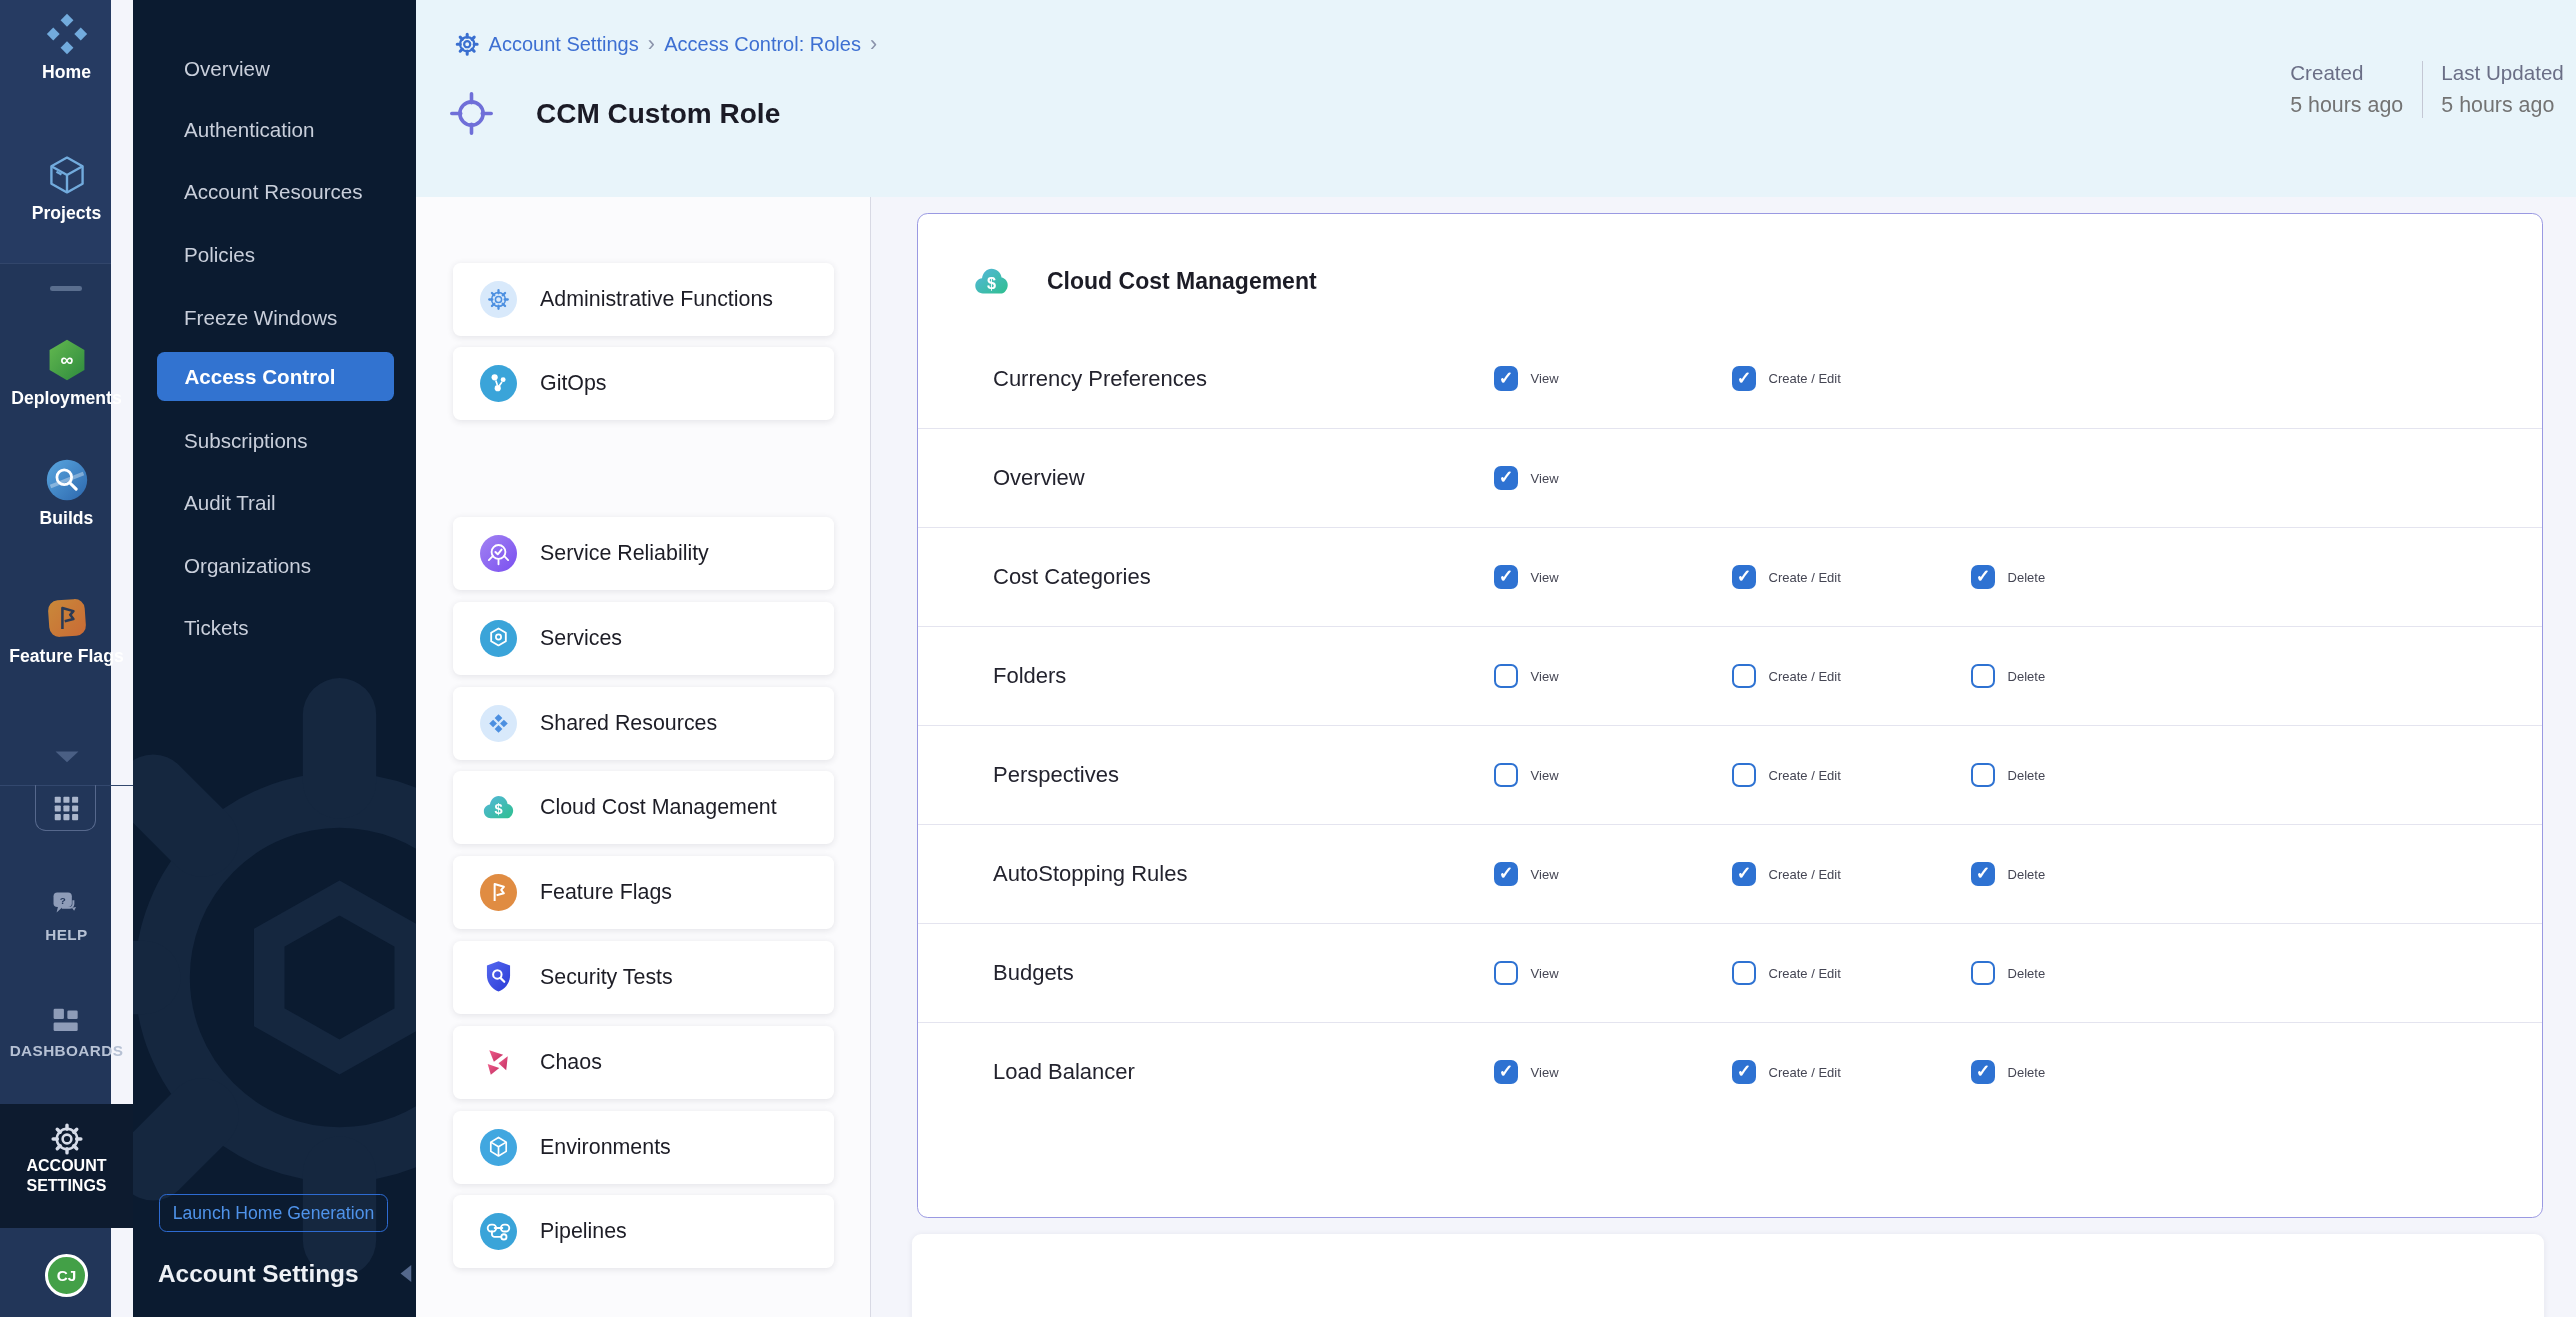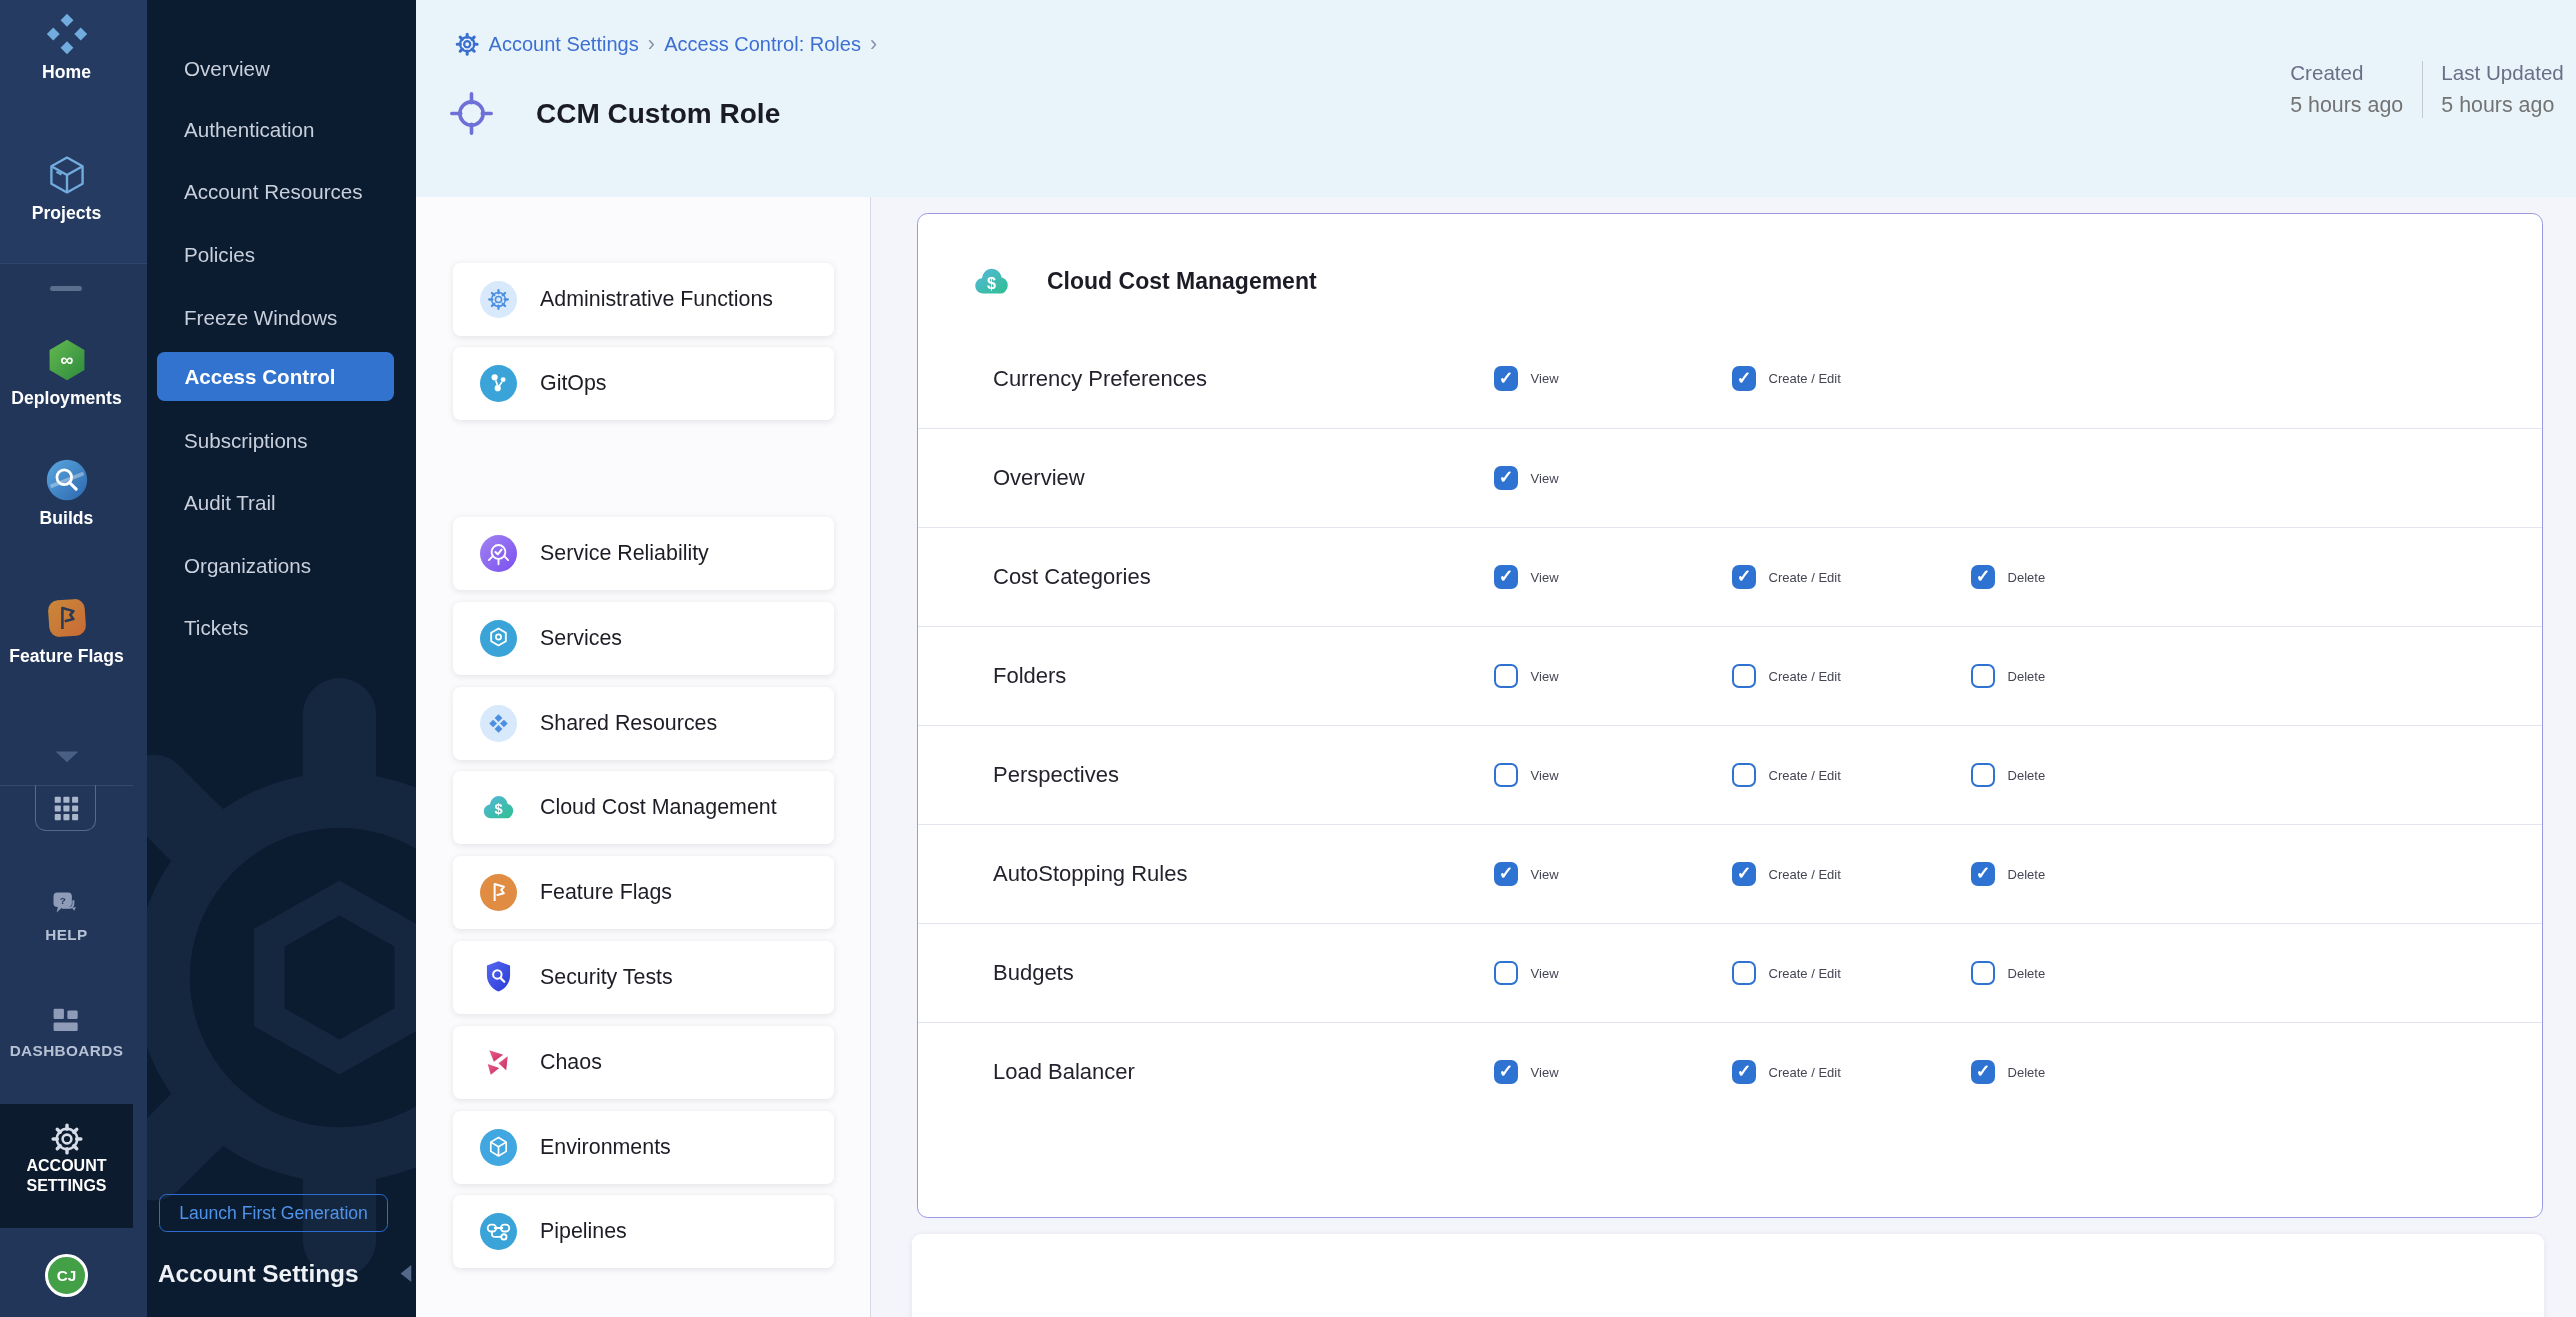--- a/index.html
+++ b/index.html
@@ -1,21 +1,21 @@
 <!DOCTYPE html>
 <html style="font-size:12.2px"><head>
 <meta charset="utf-8">
 <style>
   * { margin:0; padding:0; box-sizing:border-box; }
   html,body { width:2576px; height:1318px; overflow:hidden; background:#f4f5fb;
               font-family:"Liberation Sans", sans-serif; }
   #app { position:relative; width:2576px; height:1318px; }
 
   
-  #rail { position:absolute; left:0; top:0; width:147px; height:100%;
+  #rail { position:absolute; left:0; top:0; width:111px; height:100%;
           background:#223659; z-index:30; }
   #rail .rail-top-bg { position:absolute; left:0; top:0; width:100%; height:264px;
           background:#263b62; border-bottom:0.8px solid #32466b; }
   .rail-item { position:absolute; left:0; width:133px; text-align:center; }
   .rail-item .ricon { width:44px; height:44px; margin:0 auto; display:block; }
   .rail-item .ricon.small { width:31px; height:27.5px; }
   .rail-item .rlabel { display:block; margin-top:6.1px; color:#ffffff;
           font-size:17.6px; font-weight:700; line-height:20px; }
   .rail-item .rlabel.muted { color:#b6c1d4; font-size:15.3px; font-weight:600;
           letter-spacing:0.4px; }
@@ -234,21 +234,21 @@
         <div class="sn-item" style="top: 105px;">Authentication</div>
         <div class="sn-item" style="top: 167px;">Account Resources</div>
         <div class="sn-item" style="top: 230px;">Policies</div>
         <div class="sn-item" style="top: 293px;">Freeze Windows</div>
         <div class="sn-item selected" style="top: 352px;">Access Control</div>
         <div class="sn-item" style="top: 416px;">Subscriptions</div>
         <div class="sn-item" style="top: 478px;">Audit Trail</div>
         <div class="sn-item" style="top: 541px;">Organizations</div>
         <div class="sn-item" style="top: 603px;">Tickets</div>
       </div>
-    <button id="launch-btn">Launch First Generation</button>
+    <button id="launch-btn">Launch Home Generation</button>
     <div id="subnav-title">Account Settings</div>
     <svg id="collapse" viewBox="0 0 24 30">
       <path d="M20 4 L6 15 L20 26 Z" fill="#54688c"></path>
     </svg>
   </nav>
 
   <main id="content">
     <div id="header">
       <div id="breadcrumb">
           <span class="bc-gear" style="display: block;"><svg viewBox="0 0 24 24" fill="none" stroke="#3a6fd0" stroke-width="2.2" stroke-linecap="round" width="100%" height="100%">

